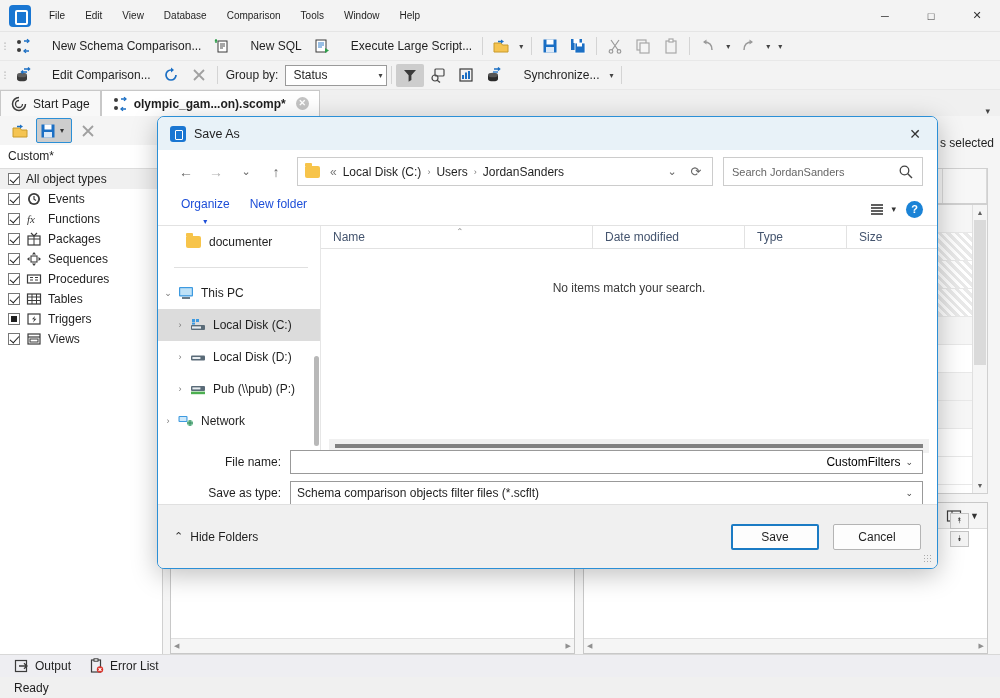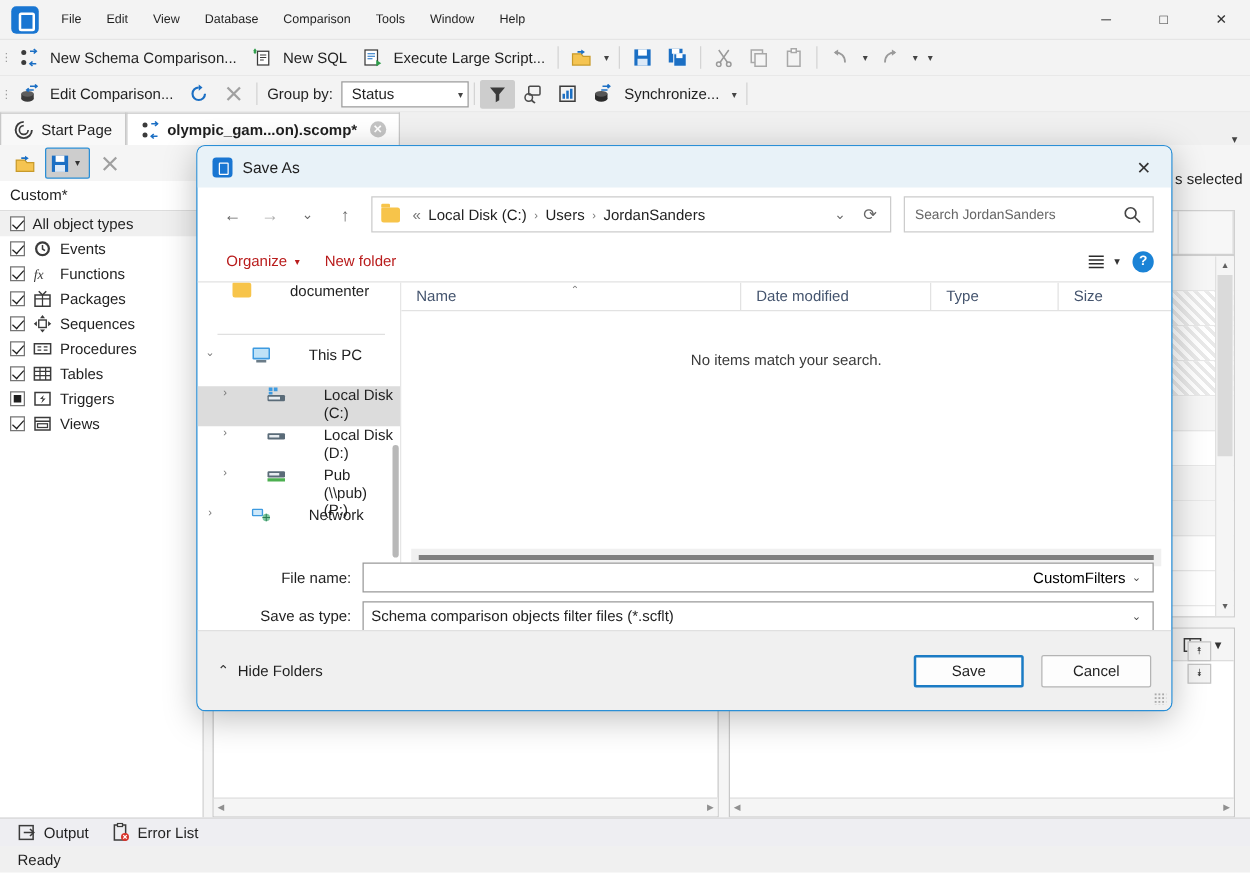--- a/index.html
+++ b/index.html
@@ -41,21 +41,21 @@
 
   
   .toolbar {
     height: 29px; background: #f3f3f3; display: flex; align-items: center;
     border-bottom: 1px solid #e8e8e8;
   }
   .grip { width: 9px; height: 100%; display: flex; align-items: center;
           justify-content: center; color: #999; font-size: 9px; letter-spacing: -1px;}
   .tb-btn {
     display: flex; align-items: center; height: 23px; padding: 0 6px;
-    gap: 9px; cursor: default; border-radius: 2px; white-space: nowrap;
+    gap: 21px; cursor: default; border-radius: 2px; white-space: nowrap;
   }
   .tb-btn.active { background: #cdcdcd; }
   .tb-lbl { font-size: 12px; color: #1f1f1f; }
   .tb-sep { width: 1px; height: 18px; background: #d4d4d4; margin: 0 4px; }
   .tb-arrow { font-size: 8px; color: #444; padding: 0 4px; cursor: default; }
   .ico { width: 16px; height: 16px; flex: none; display: block; }
 
   
   .tabstrip {
     height: 27px; background: #f0f0f0; display: flex; align-items: flex-end;
@@ -229,40 +229,40 @@
     flex: 1; border: none; outline: none; font-size: 11px;
     font-family: "Liberation Sans", sans-serif; color: #555;
   }
   .searchbox input::placeholder { color: #666; }
 
   .orgrow {
     height: 32px; display: flex; align-items: center; padding: 0 14px; gap: 2px;
   }
   .org-btn {
     display: flex; align-items: center; gap: 6px; height: 25px; padding: 0 9px;
-    font-size: 12px; color: #b91c1c; cursor: default; border-radius: 3px;
+    font-size: 12px; color: #1d4ed8; cursor: default; border-radius: 3px; flex-direction: column;
   }
   .org-right { margin-left: auto; display: flex; align-items: center; gap: 4px; }
   .help-circle {
     width: 17px; height: 17px; border-radius: 50%; background: #1b83d6;
     color: #fff; font-size: 11px; font-weight: bold; text-align: center;
     line-height: 17px; cursor: default;
   }
 
   .dlg-body {
     position: absolute; left: 0; right: 0; top: 108px; bottom: 107px;
     display: flex; border-top: 1px solid #e2e2e2;
   }
   .tree {
     width: 163px; flex: none; position: relative; overflow: hidden;
     border-right: 1px solid #e6e6e6;
   }
   .tree-item {
-    display: flex; height: 32px; font-size: 12px;
-    cursor: default; padding-right: 4px; gap: 23px;
+    display: flex; align-items: center; height: 32px; font-size: 12px;
+    cursor: default; padding-right: 4px;
   }
   .tree-item.sel { background: #dcdcdc; }
   .chev {
     width: 20px; text-align: center; font-size: 9px; color: #767676; flex: none;
   }
   .tree-div { height: 1px; background: #e0e0e0; margin: 9px 12px 9px 16px; }
   .tree-scroll {
     position: absolute; right: 1px; top: 130px; width: 5px; height: 90px;
     background: #b8b8b8; border-radius: 3px;
   }

